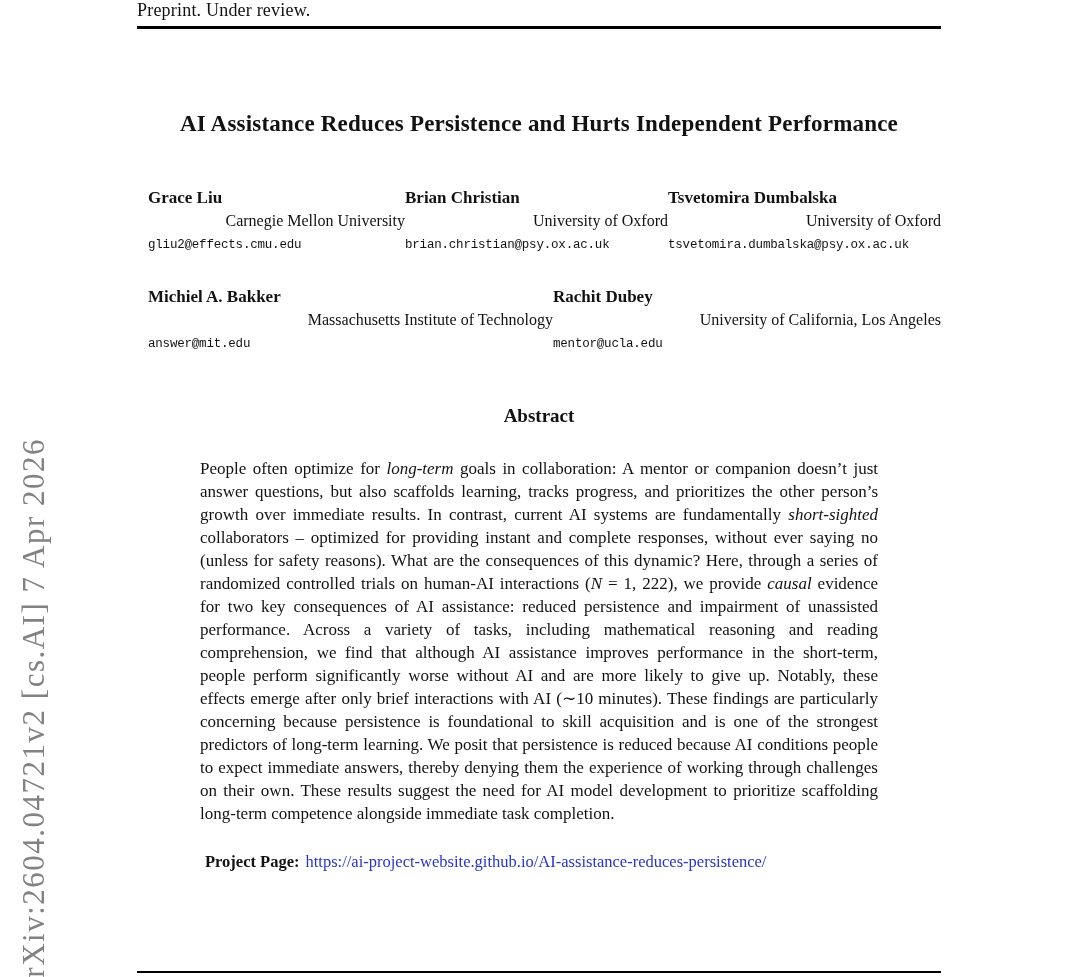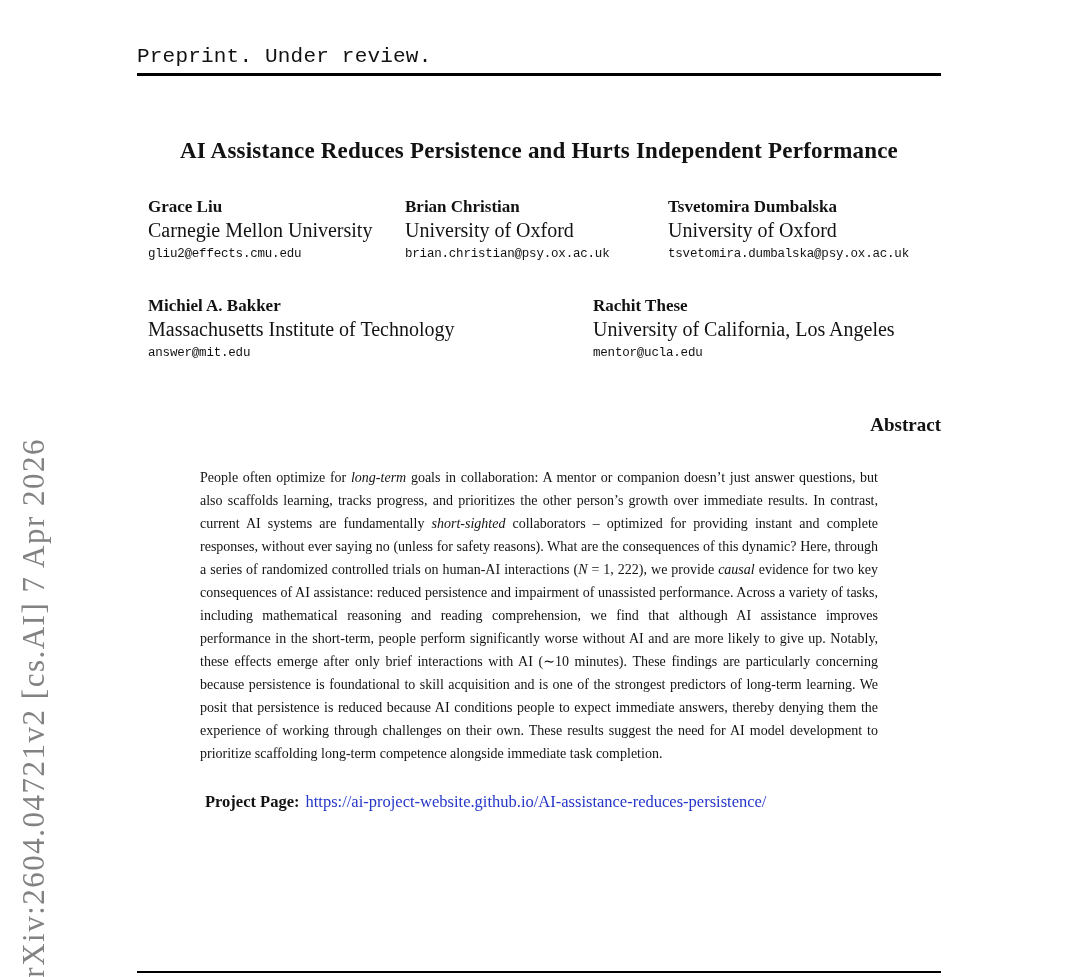--- a/index.html
+++ b/index.html
@@ -19,45 +19,45 @@
   
   .arxiv-stamp{
     position:absolute;left:16px;bottom:-16px;
     writing-mode:vertical-rl;transform:rotate(180deg);
     font-size:31px;letter-spacing:1.5px;color:var(--watermark);
     white-space:nowrap;font-family:"Liberation Serif", serif;
   }
 
   .content{position:absolute;left:137px;top:0;width:804px;}
 
-  .preprint-line{margin-top:45px;font-size:21px;letter-spacing:.2px;font-family:Liberation Mono, monospace;}
+  .preprint-line{font-size:18px;letter-spacing:.2px;}
   .top-rule{margin-top:5px;height:3px;background:var(--rule);}
 
   .title{
-    margin:60px 0 0 0;font-size:23px;line-height:30px;font-weight:bold;
+    margin:80px 0 0 0;font-size:23px;line-height:30px;font-weight:bold;
     text-align:center;letter-spacing:.2px;
   }
 
   .authors-inner{padding-left:11px;}
-  .authors-row{display:grid;margin-top:30px;}
+  .authors-row{display:grid;margin-top:48px;}
   .authors-row.row-1{grid-template-columns:257px 263px auto;}
-  .authors-row.row-2{grid-template-columns:405px auto;margin-top:32px;gap:40px;}
+  .authors-row.row-2{grid-template-columns:405px auto;margin-top:32px;}
   .author-name{font-weight:bold;font-size:17px;line-height:22px;}
-  .author-aff{font-size:20px;line-height:24px;}
+  .author-aff{font-size:16px;line-height:24px;text-align:right;}
   .author-email{
     font-family:"Liberation Mono", monospace;font-size:12.5px;line-height:18px;
     margin-top:3px;letter-spacing:-0.2px;
   }
 
   .abstract-heading{
-    margin:50px 0 0 0;font-size:19px;line-height:26px;font-weight:bold;text-align:right;
+    margin:50px 0 0 0;font-size:19px;line-height:26px;font-weight:bold;text-align:center;
   }
   .abstract-body{
     margin:28px auto 8px auto;width:678px;
-    font-size:14px;line-height:23px;text-align:justify;
+    font-size:17px;line-height:23px;text-align:justify;
   }
   .abstract-body i{font-style:italic;}
 
   .project-line{margin-top:26px;padding-left:68px;font-size:16.5px;line-height:22px;}
   .pp-label{font-weight:bold;}
   .pp-link{color:var(--link);text-decoration:none;margin-left:6px;}
 
   .bottom-rule{position:absolute;left:137px;top:971px;width:804px;height:2px;background:var(--rule);}
 </style>
 </head>
@@ -95,21 +95,21 @@
         </div>
       </div>
 
       <div class="authors-row row-2">
         <div class="author-block">
           <div class="author-name">Michiel A. Bakker</div>
           <div class="author-aff">Massachusetts Institute of Technology</div>
           <div class="author-email">answer@mit.edu</div>
         </div>
         <div class="author-block">
-          <div class="author-name">Rachit These</div>
+          <div class="author-name">Rachit Dubey</div>
           <div class="author-aff">University of California, Los Angeles</div>
           <div class="author-email">mentor@ucla.edu</div>
         </div>
       </div>
 
     </div>
 
     <h2 class="abstract-heading">Abstract</h2>
 
     <p class="abstract-body"><span>People often optimize for </span><i>long-term</i><span> goals in collaboration: A mentor or companion doesn’t just answer questions, but also scaffolds learning, tracks progress, and prioritizes the other person’s growth over immediate results. In contrast, current AI systems are fundamentally </span><i>short-sighted</i><span> collaborators – optimized for providing instant and complete responses, without ever saying no (unless for safety reasons). What are the consequences of this dynamic? Here, through a series of randomized controlled trials on human-AI interactions (</span><i>N</i><span> = 1, 222), we provide </span><i>causal</i><span> evidence for two key consequences of AI assistance: reduced persistence and impairment of unassisted performance. Across a variety of tasks, including mathematical reasoning and reading comprehension, we find that although AI assistance improves performance in the short-term, people perform significantly worse without AI and are more likely to give up. Notably, these effects emerge after only brief interactions with AI (∼10 minutes). These findings are particularly concerning because persistence is foundational to skill acquisition and is one of the strongest predictors of long-term learning. We posit that persistence is reduced because AI conditions people to expect immediate answers, thereby denying them the experience of working through challenges on their own. These results suggest the need for AI model development to prioritize scaffolding long-term competence alongside immediate task completion.</span></p>

